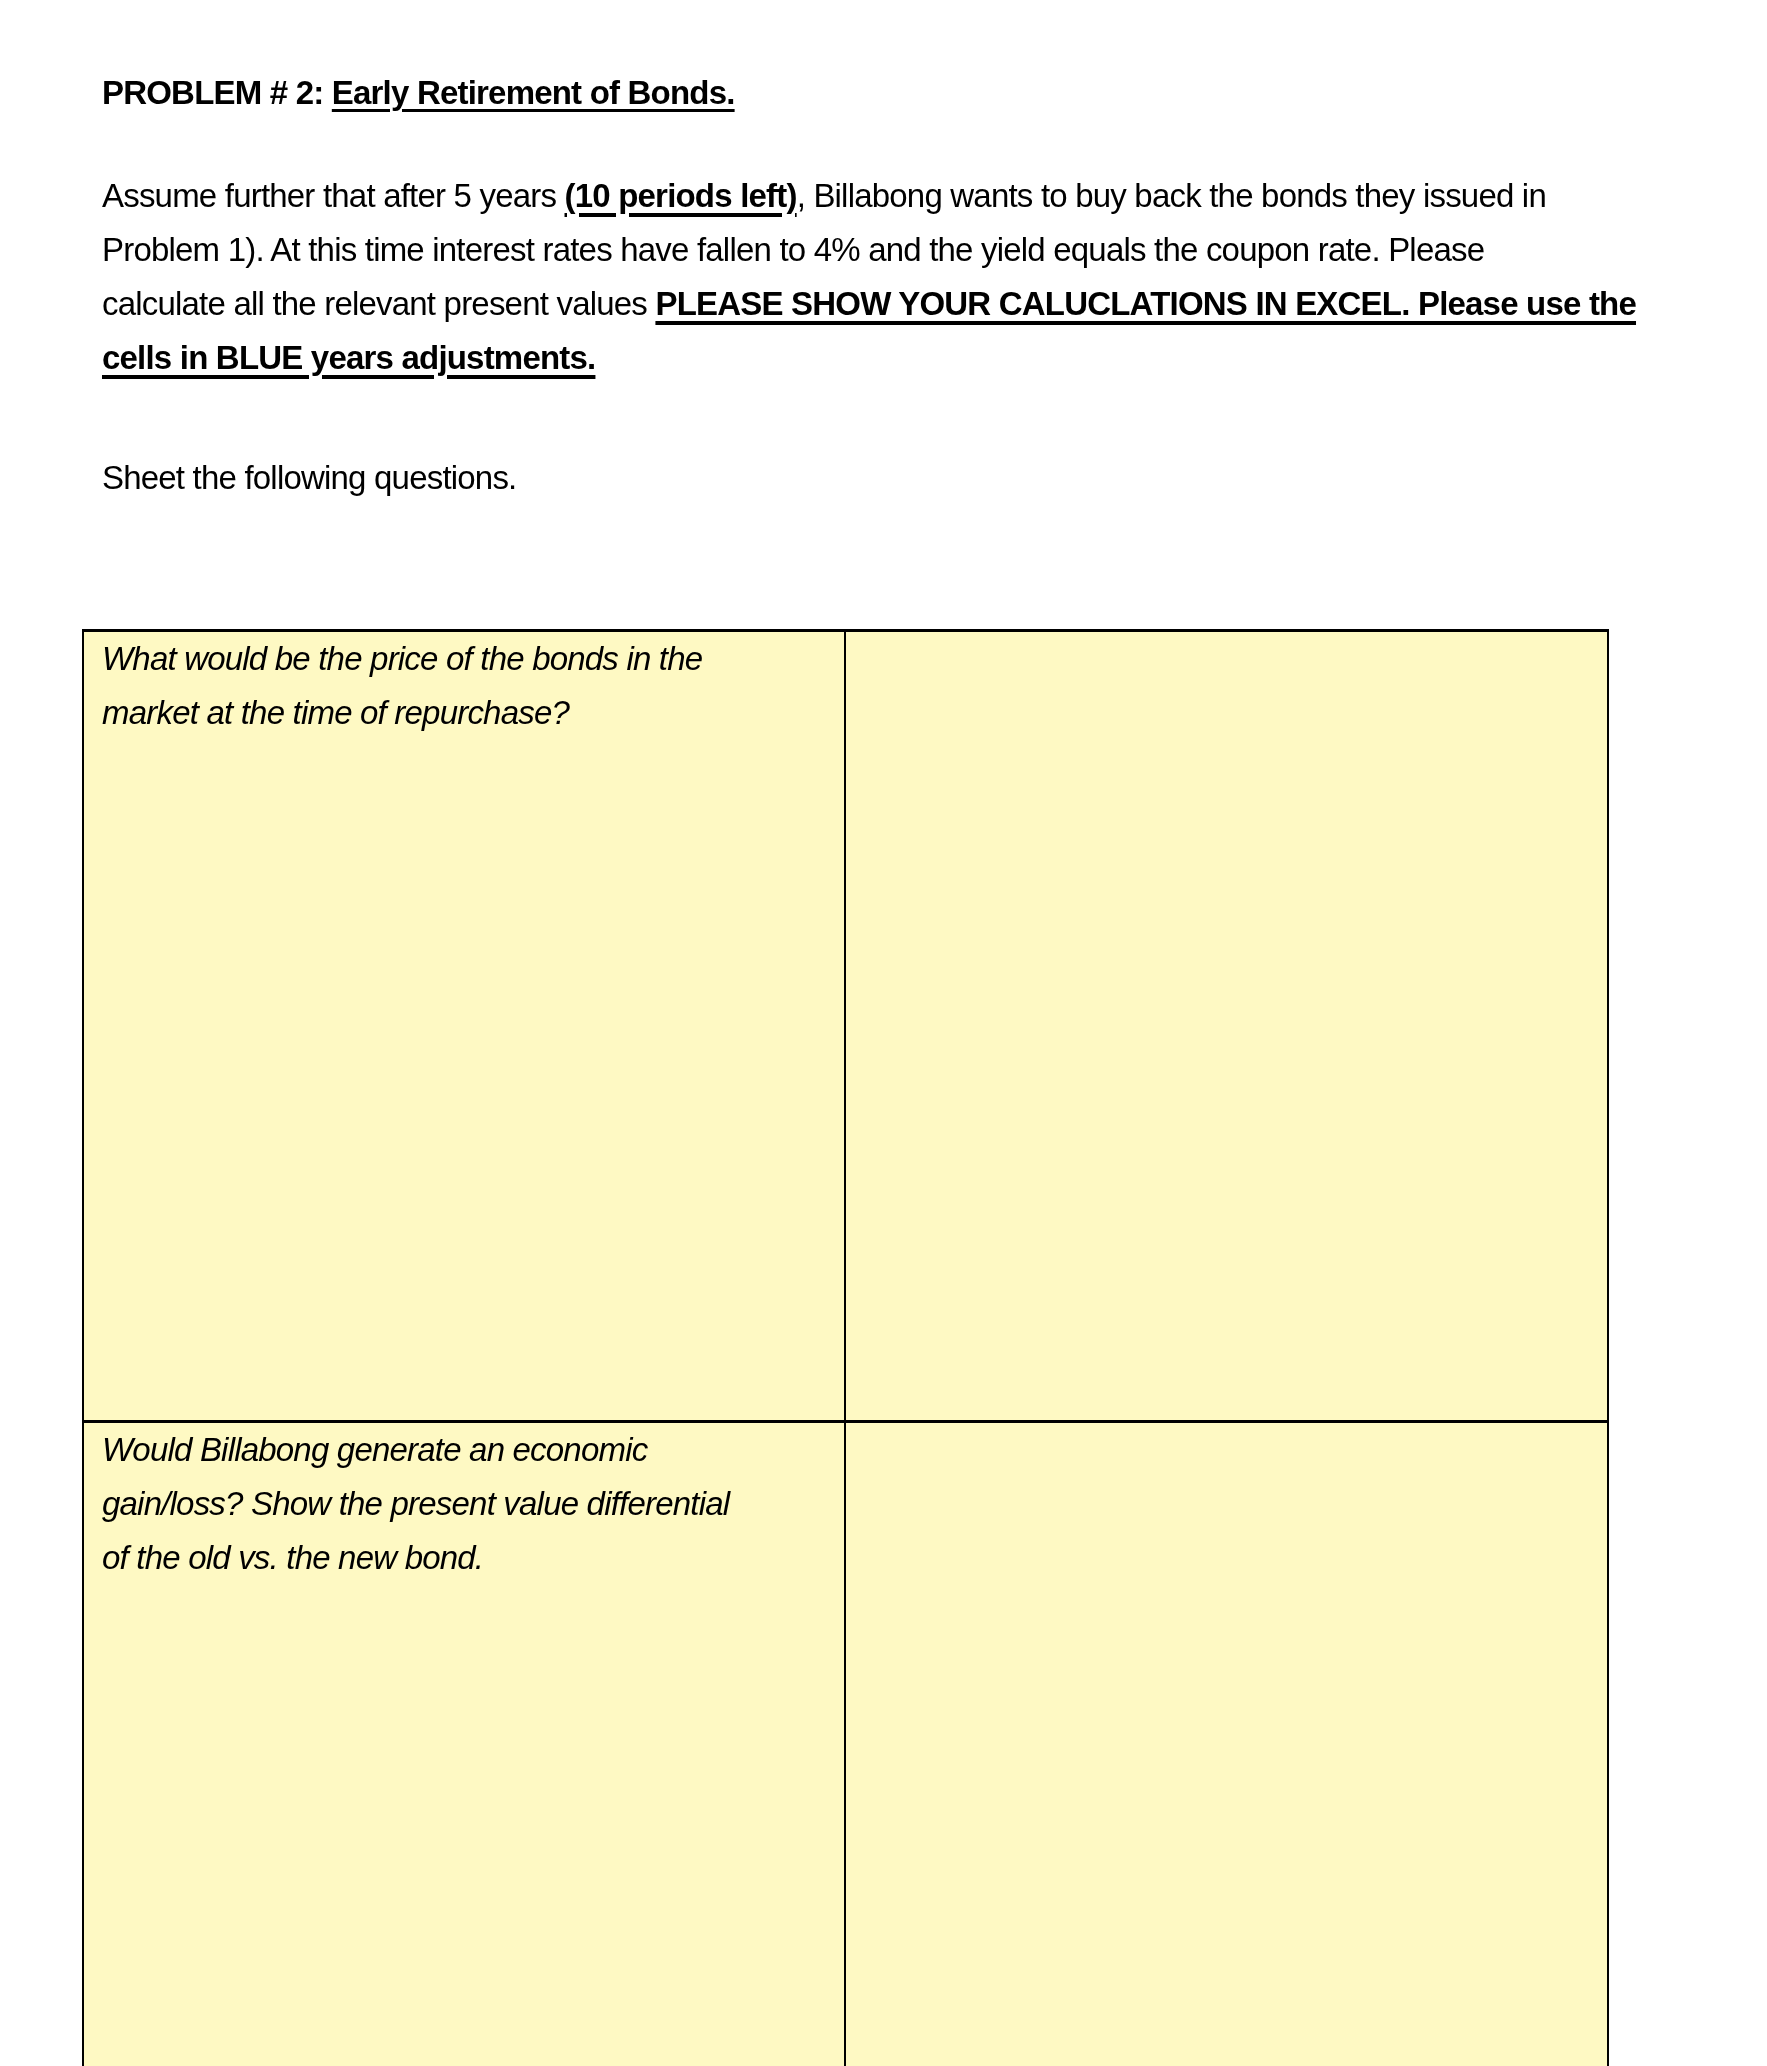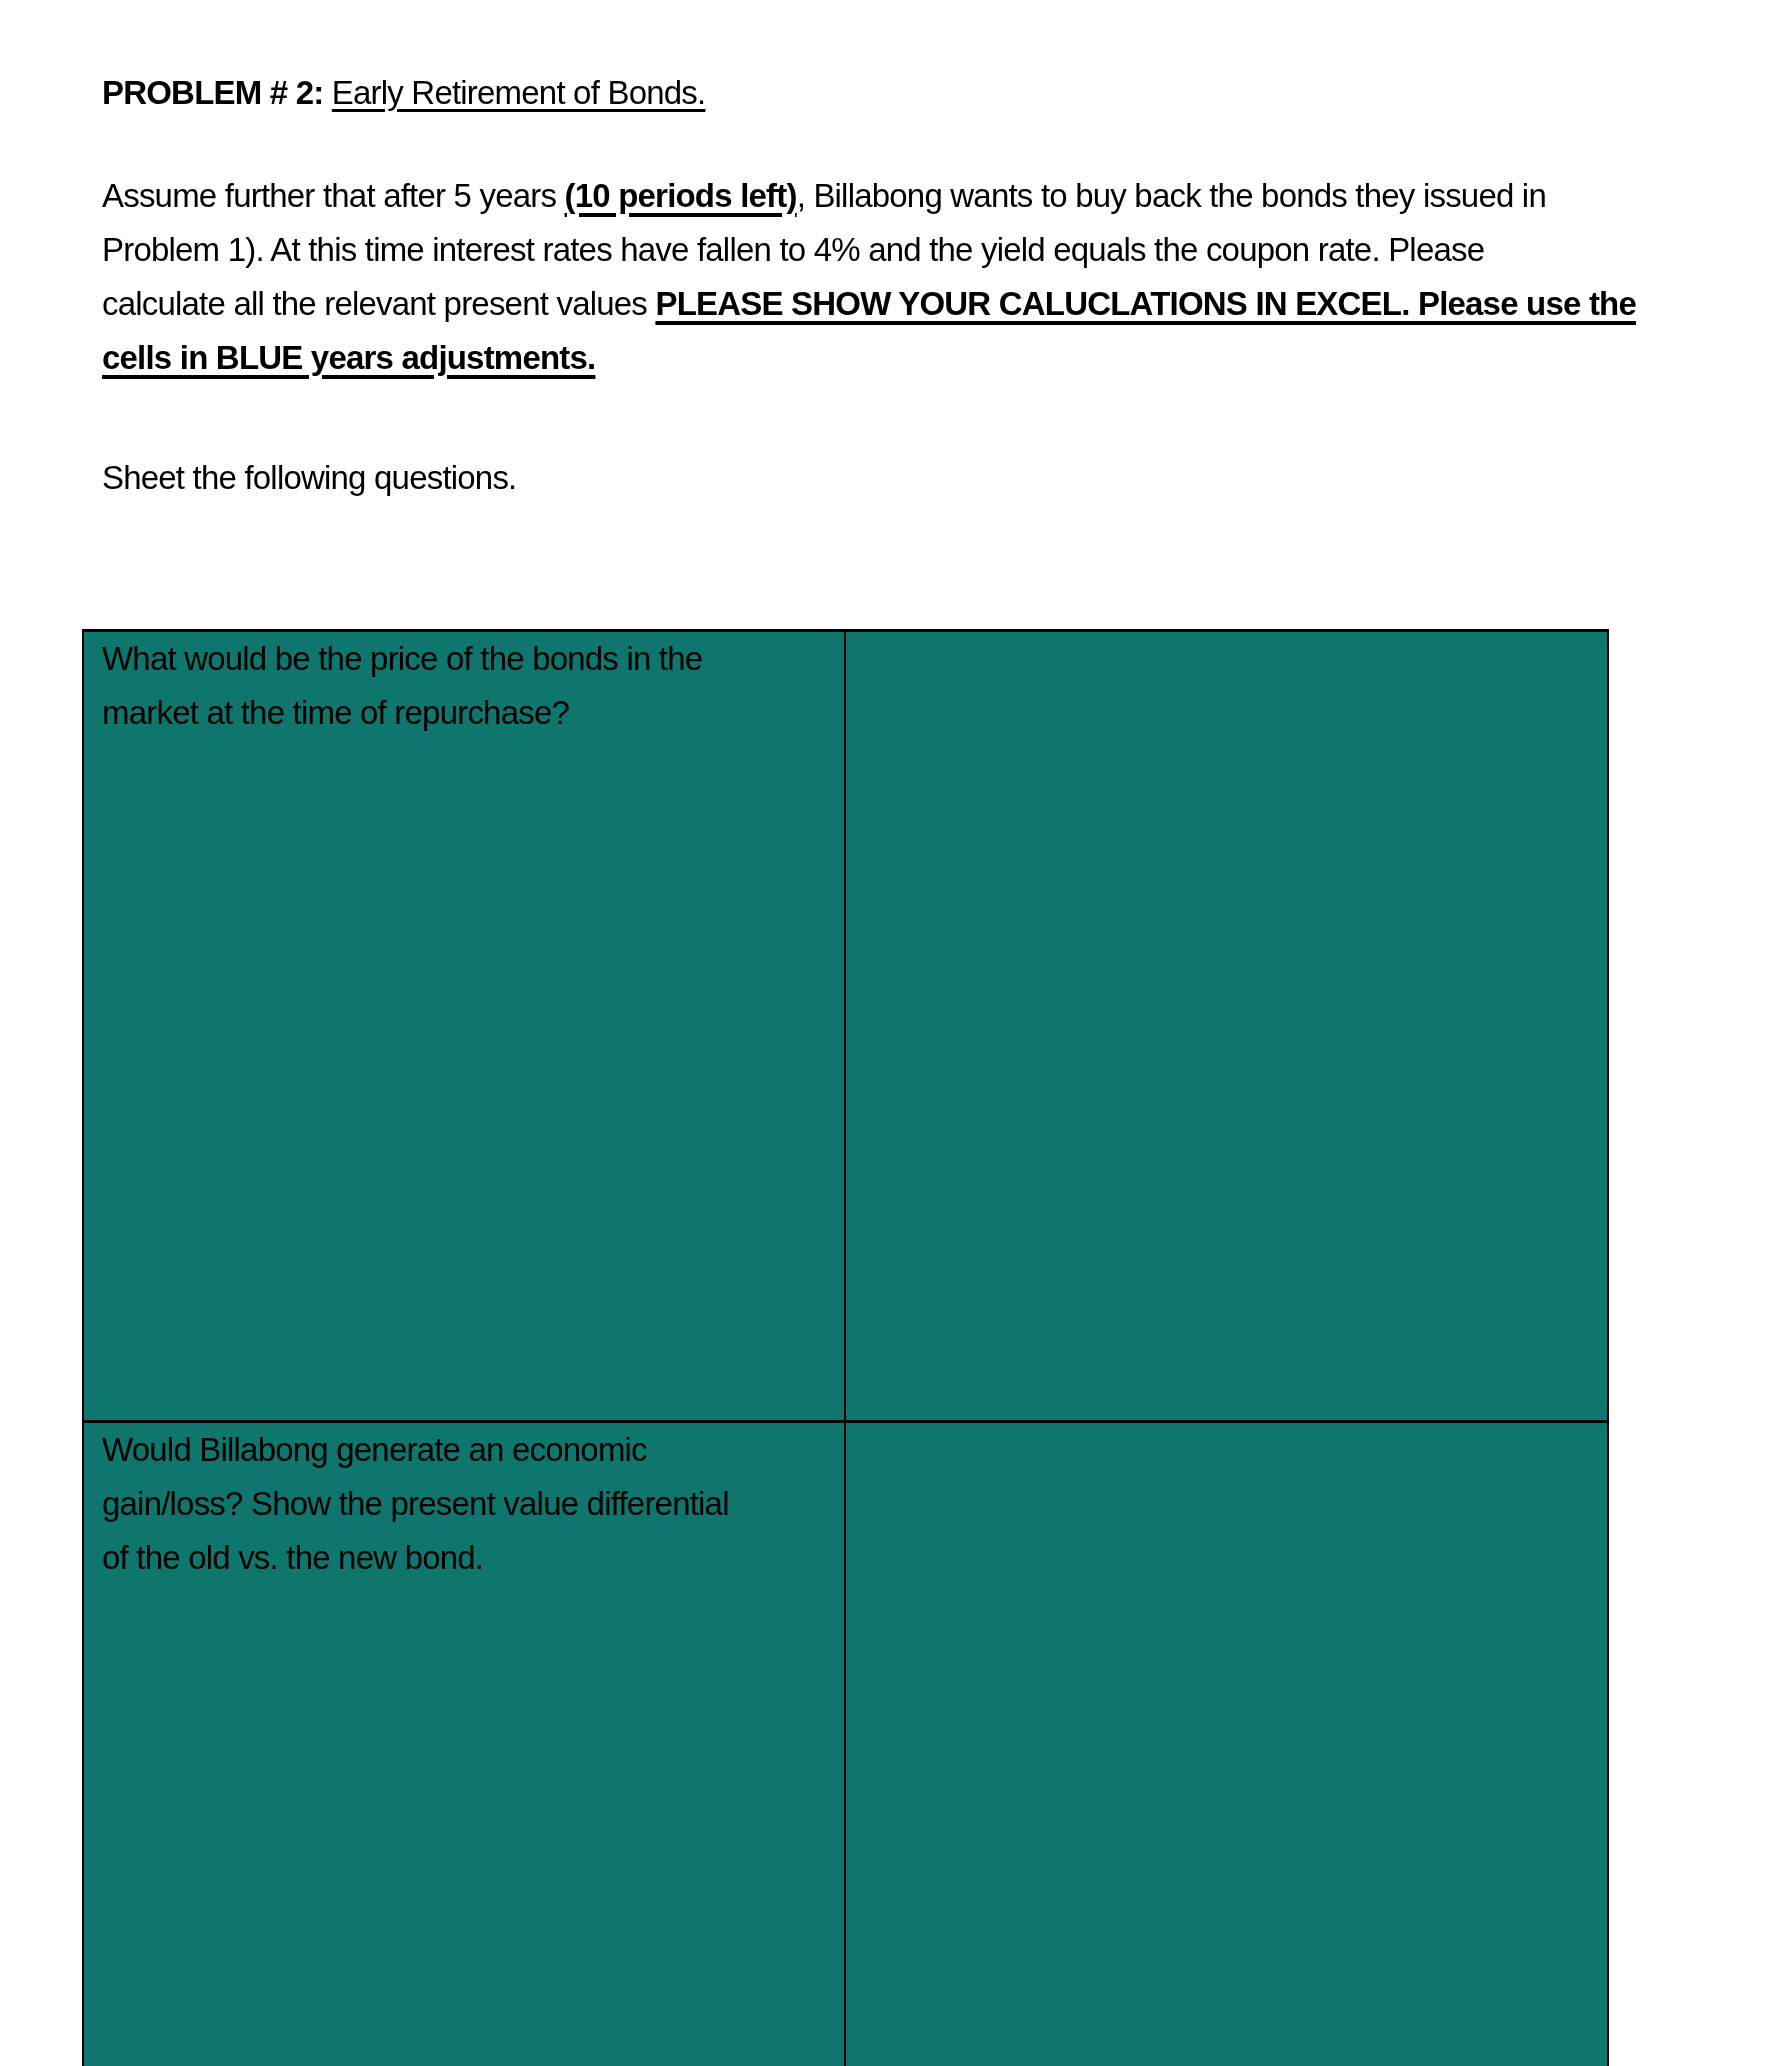--- a/index.html
+++ b/index.html
@@ -31,20 +31,21 @@
   .line {
     white-space: pre;
   }
   .b {
     font-weight: bold;
   }
   .u {
     text-decoration-line: underline;
     text-decoration-thickness: 2.9px;
     text-underline-offset: 5.4px;
+    font-weight: bold;
   }
   .b.u {
     text-decoration-thickness: 4.1px;
     text-underline-offset: 6.2px;
   }
   #heading { top: 66px; }
   #intro   { top: 169px; }
   #answer-prompt { top: 451px; }
 
   .qtable {
@@ -58,21 +59,22 @@
     border-bottom: 3.3px solid #000000;
     border-left: 2.5px solid #000000;
     border-right: 2.5px solid #000000;
     display: grid;
     grid-template-columns: 762px auto;
     grid-template-rows: 791px auto;
     background: #ffffff;
   }
   .cell {
     box-sizing: border-box;
-    background: #0f766e;
+    background: #fef9c3;
+    font-style: italic;
   }
   .q-cell {
     border-right: 2.5px solid #000000;
   }
   .row1 {
     border-bottom: 3.3px solid #000000;
   }
   .cell-text {
     padding: 0 18px;
     font-size: 33px;

